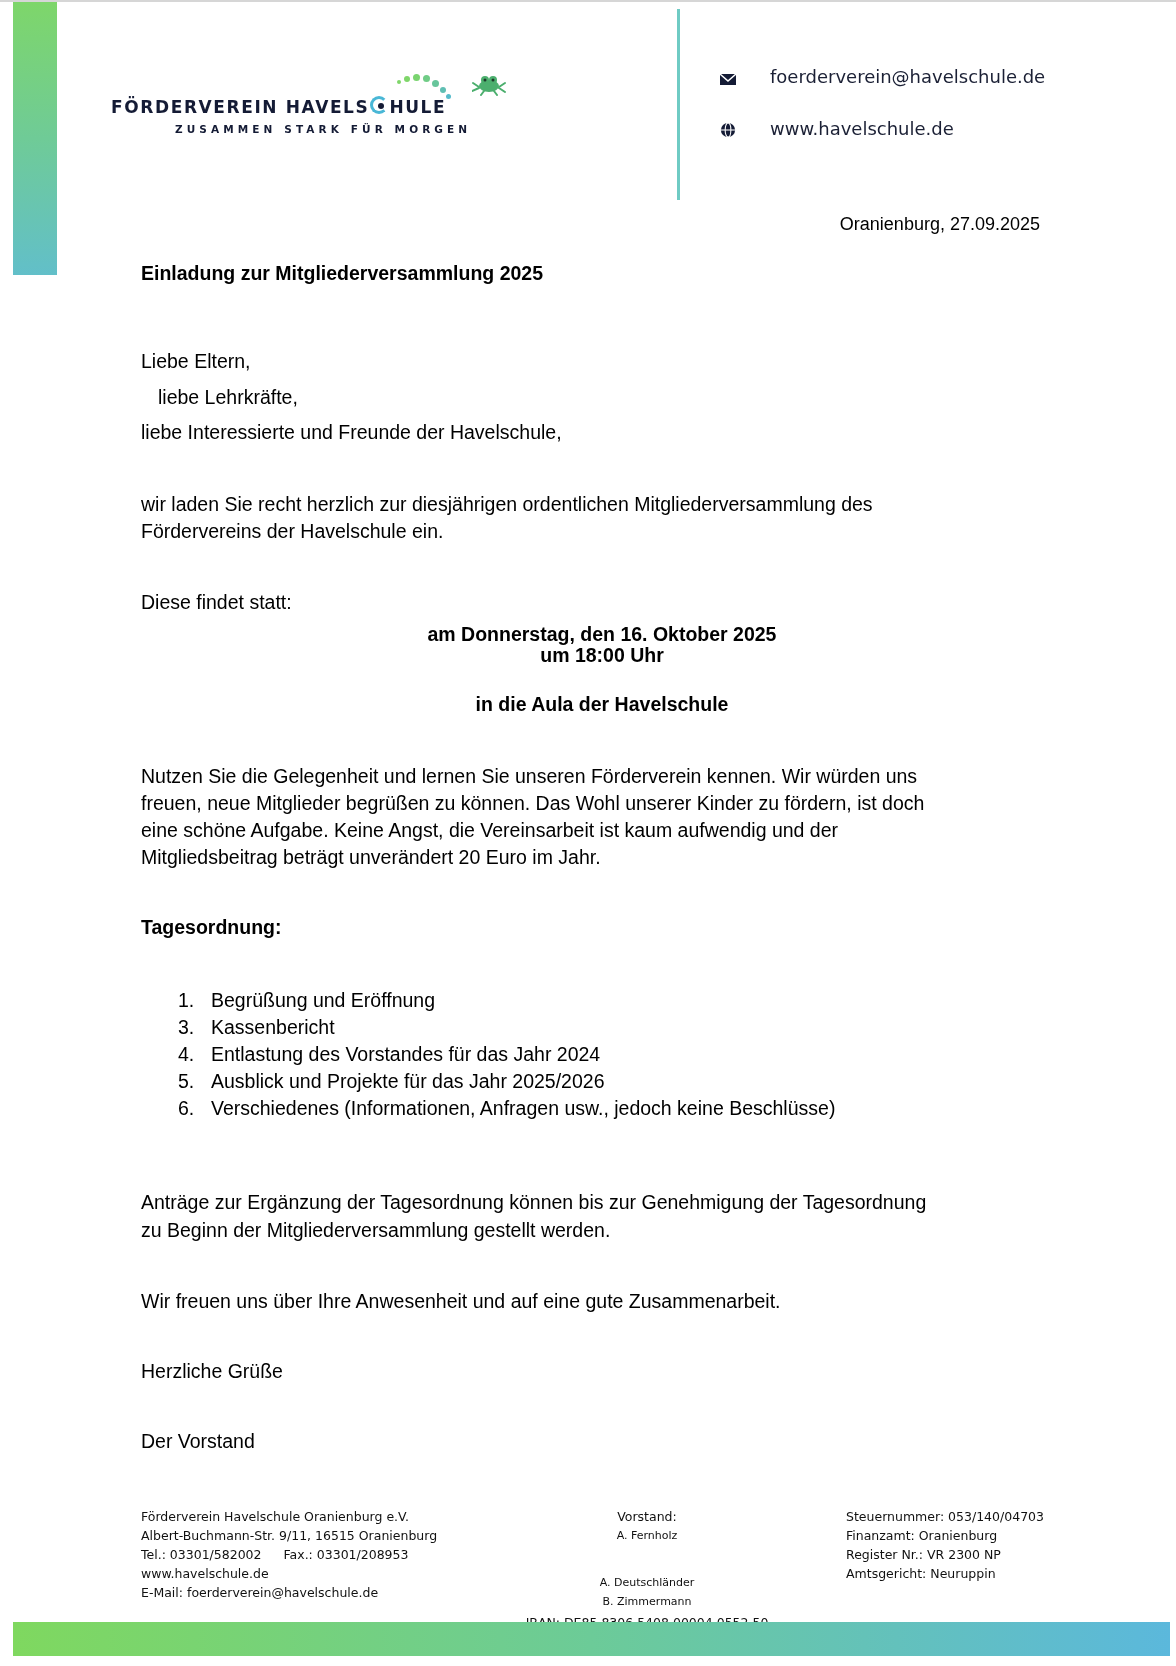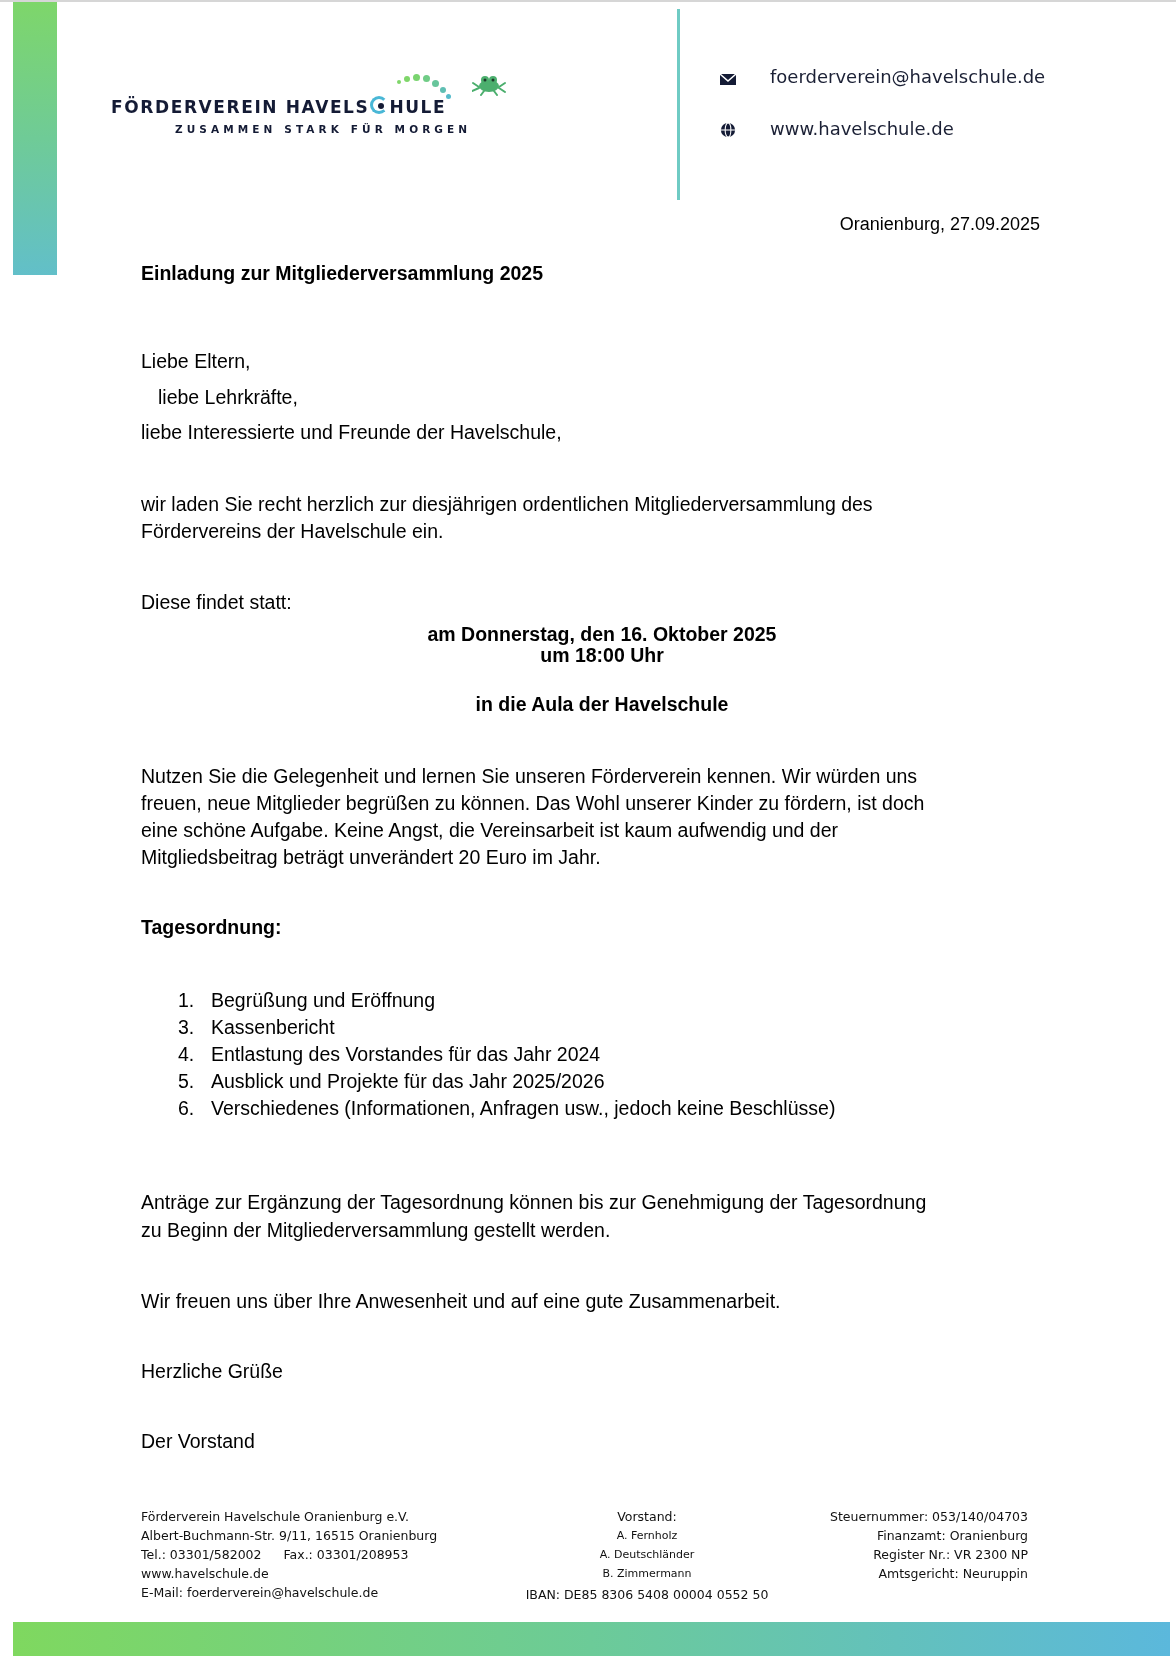--- a/index.html
+++ b/index.html
@@ -121,25 +121,25 @@
   <div>Förderverein Havelschule Oranienburg e.V.</div>
   <div>Albert-Buchmann-Str. 9/11, 16515 Oranienburg</div>
   <div><span>Tel.: 03301/582002</span><span style="display:inline-block;width:22px;"></span><span>Fax.: 03301/208953</span></div>
   <div>www.havelschule.de</div>
   <div>E-Mail: foerderverein@havelschule.de</div>
 </div>
 
 <div class="abs footer-col" style="left:497px;top:1507px;width:300px;text-align:center;">
   <div>Vorstand:</div>
   <div class="small" style="line-height:19px;">A. Fernholz</div>
-  <div class="small" style="line-height:19px;">A. Deutschländer</div>
+  <div class="small" style="line-height:19px;margin-top:28px;">A. Deutschländer</div>
   <div class="small" style="line-height:19px;">B. Zimmermann</div>
   <div style="margin-top:2px;">IBAN: DE85 8306 5408 00004 0552 50</div>
 </div>
 
-<div class="abs footer-col" style="right:148px;top:1507px;text-align:right;">
+<div class="abs footer-col" style="right:132px;top:1507px;">
   <div>Steuernummer: 053/140/04703</div>
   <div>Finanzamt: Oranienburg</div>
   <div>Register Nr.: VR 2300 NP</div>
   <div>Amtsgericht: Neuruppin</div>
 </div>
 
 <div class="abs bottombar"></div>
 
 </body></html>

